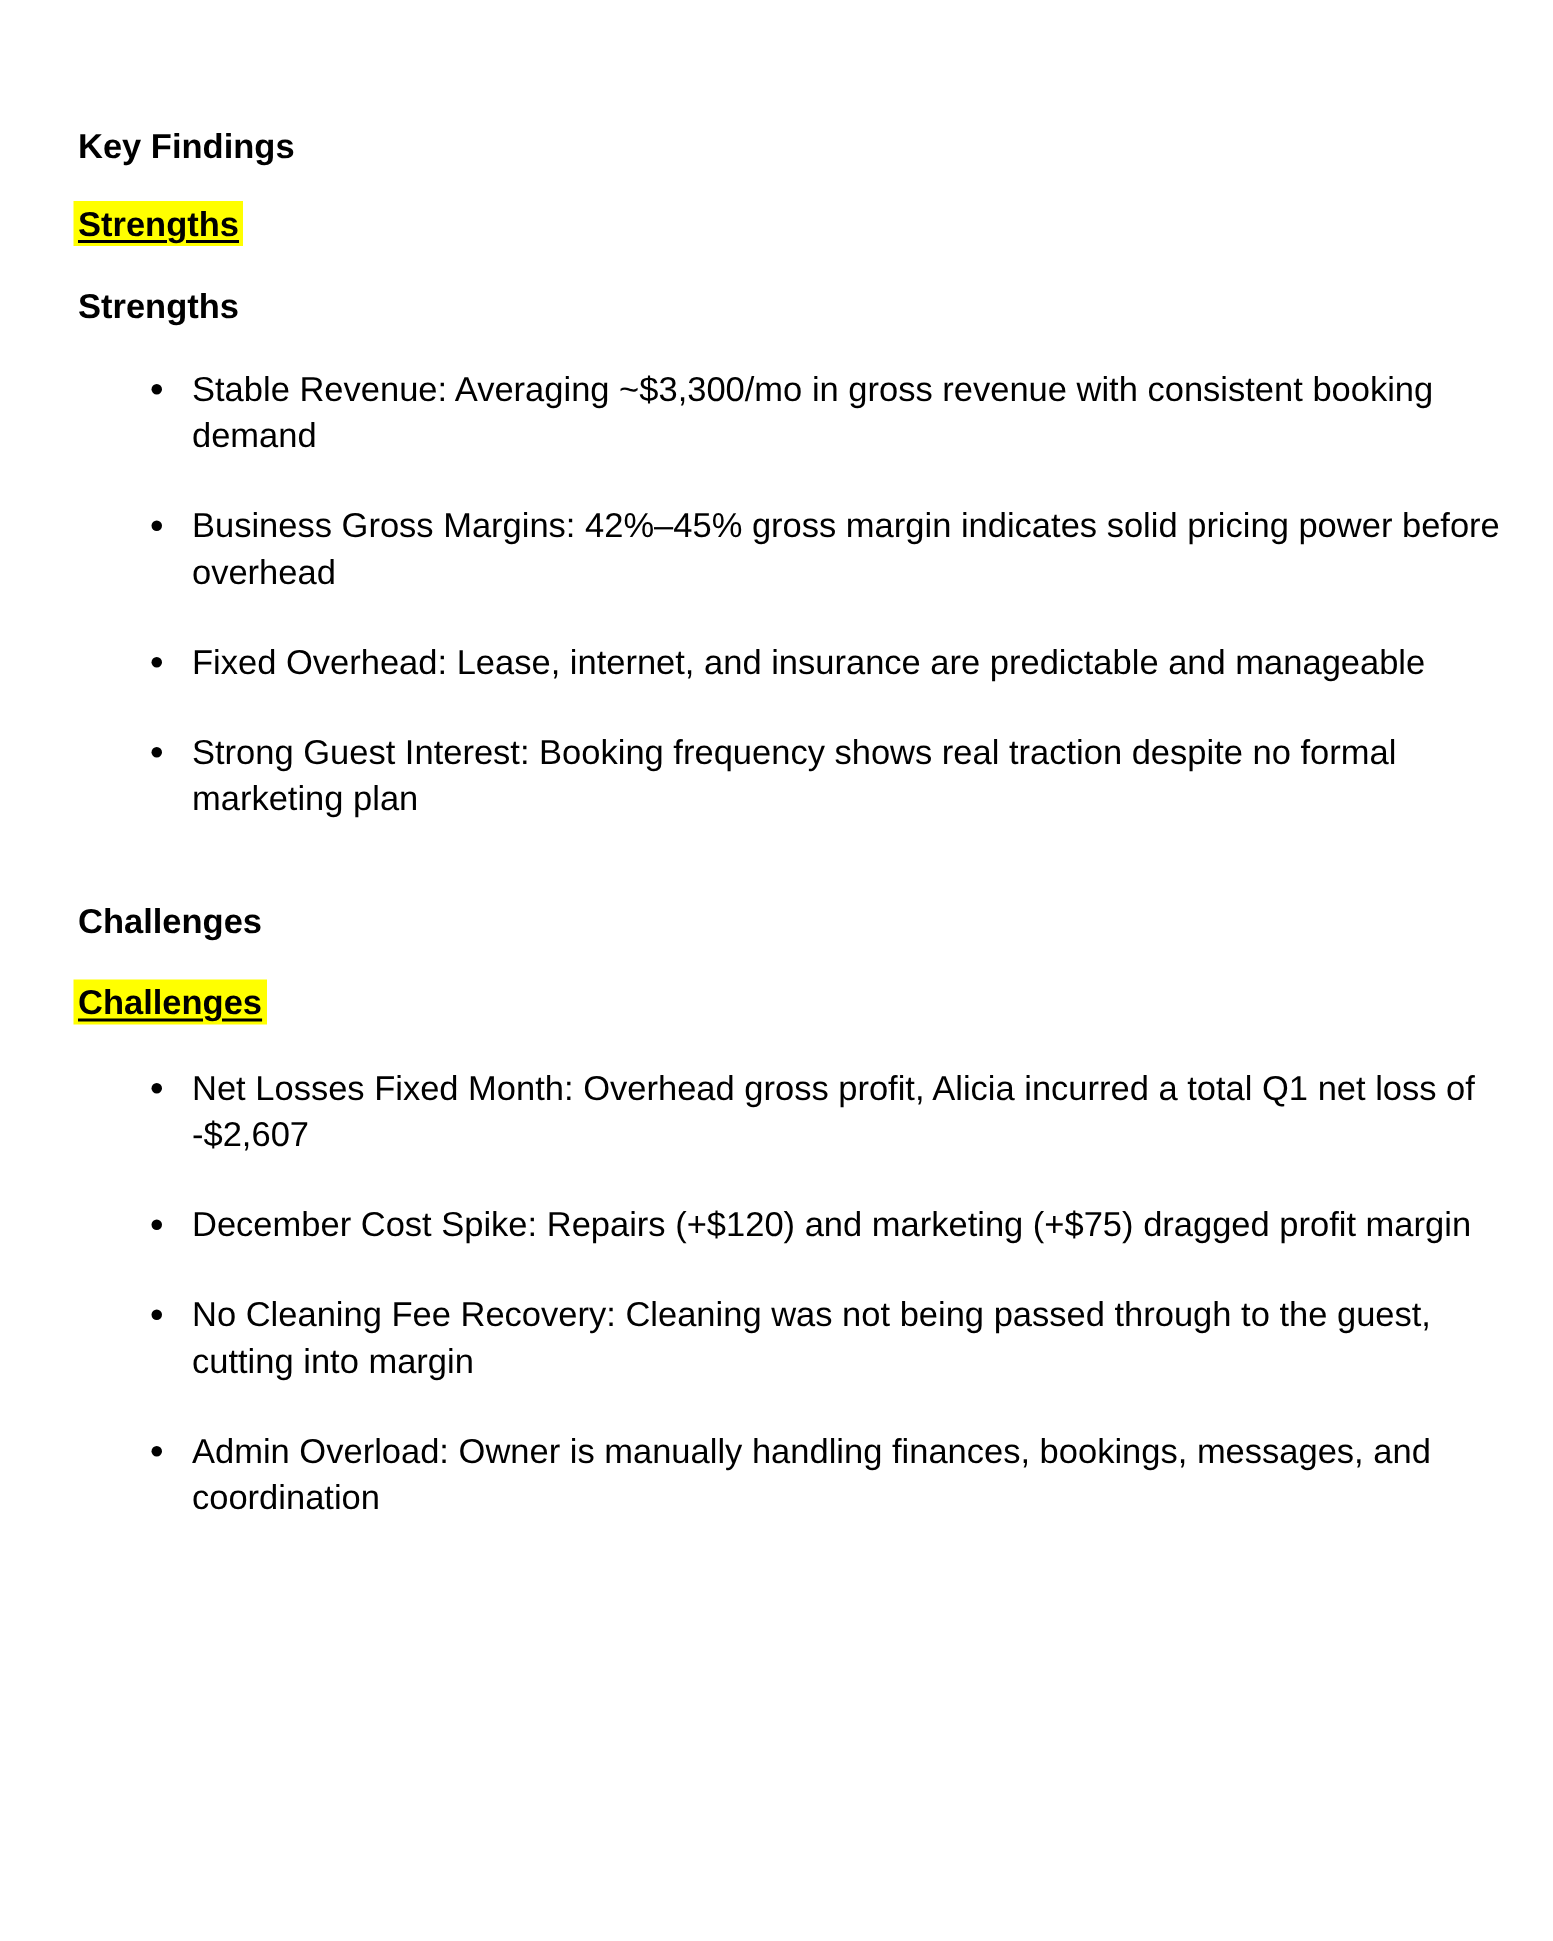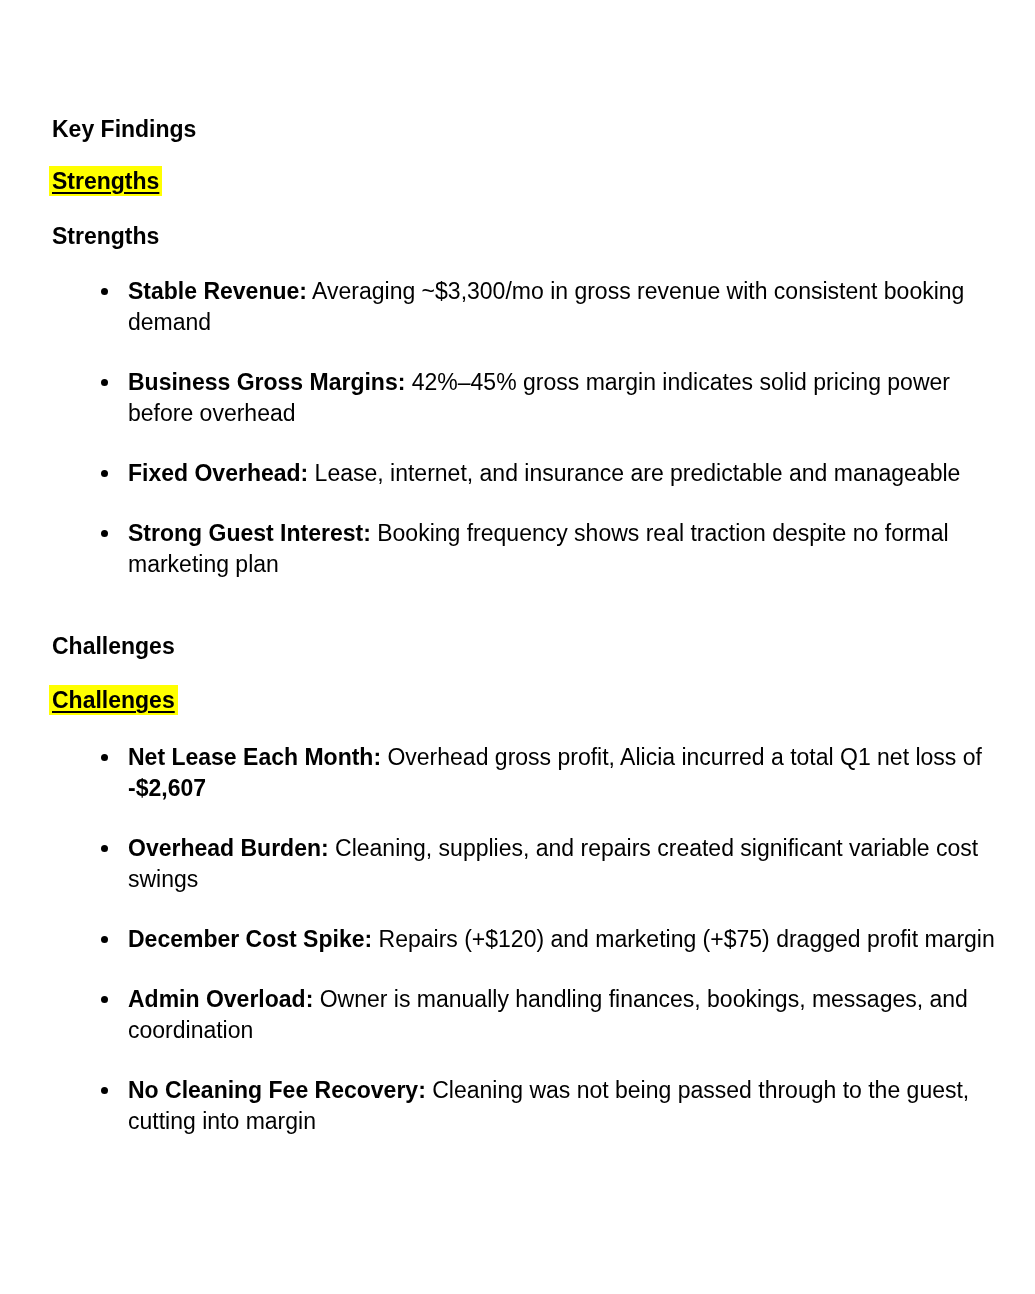--- a/index.html
+++ b/index.html
@@ -5,21 +5,21 @@
   html, body { margin: 0; padding: 0; background: #ffffff; }
   .page {
     width: 1035px;
     height: 1294px;
     box-sizing: border-box;
     background: var(--page-bg, #ffffff);
     color: var(--text-color, #000000);
     font-family: "Liberation Sans", sans-serif;
     font-size: 23px;
     line-height: 31px;
-    padding: 114px 0 0 52px;
+    padding: 82px 0 0 52px;
     overflow: hidden;
   }
   .doc-title {
     font-size: 23px;
     line-height: 31px;
     font-weight: 700;
     margin: 0;
   }
   .section-heading {
     font-size: 23px;
@@ -54,21 +54,21 @@
   ul.bullets li::before {
     content: "";
     position: absolute;
     left: -27px;
     top: 12px;
     width: 7px;
     height: 7px;
     border-radius: 50%;
     background: var(--text-color, #000000);
   }
-  .b { font-weight: 700; }
+  .b { font-weight: 400; }
 </style>
 </head>
 <body>
 
 <div class="page">
 
   <h2 class="doc-title">Key Findings</h2>
 
   <p class="hl-line"><span class="hl">Strengths</span></p>
 
@@ -79,20 +79,19 @@
       <li><span class="b">Business Gross Margins:</span><span> 42%–45% gross margin indicates solid pricing power before overhead</span></li>
       <li><span class="b">Fixed Overhead:</span><span> Lease, internet, and insurance are predictable and manageable</span></li>
       <li><span class="b">Strong Guest Interest:</span><span> Booking frequency shows real traction despite no formal marketing plan</span></li>
     </ul>
 
   <h3 class="section-heading challenges">Challenges</h3>
 
   <p class="hl-line challenges"><span class="hl">Challenges</span></p>
 
   <ul class="bullets challenges">
-      <li><span class="b">Net Lease Each Month:</span><span> Overhead gross profit, Alicia incurred a total Q1 net loss of </span><span class="b">-$2,607</span></li>
-      <li><span class="b">Overhead Burden:</span><span> Cleaning, supplies, and repairs created significant variable cost swings</span></li>
+      <li><span class="b">Net Losses Fixed Month:</span><span> Overhead gross profit, Alicia incurred a total Q1 net loss of </span><span class="b">-$2,607</span></li>
       <li><span class="b">December Cost Spike:</span><span> Repairs (+$120) and marketing (+$75) dragged profit margin</span></li>
+      <li><span class="b">No Cleaning Fee Recovery:</span><span> Cleaning was not being passed through to the guest, cutting into margin</span></li>
       <li><span class="b">Admin Overload:</span><span> Owner is manually handling finances, bookings, messages, and coordination</span></li>
-      <li><span class="b">No Cleaning Fee Recovery:</span><span> Cleaning was not being passed through to the guest, cutting into margin</span></li>
     </ul>
 
 </div>
 
 </body></html>

